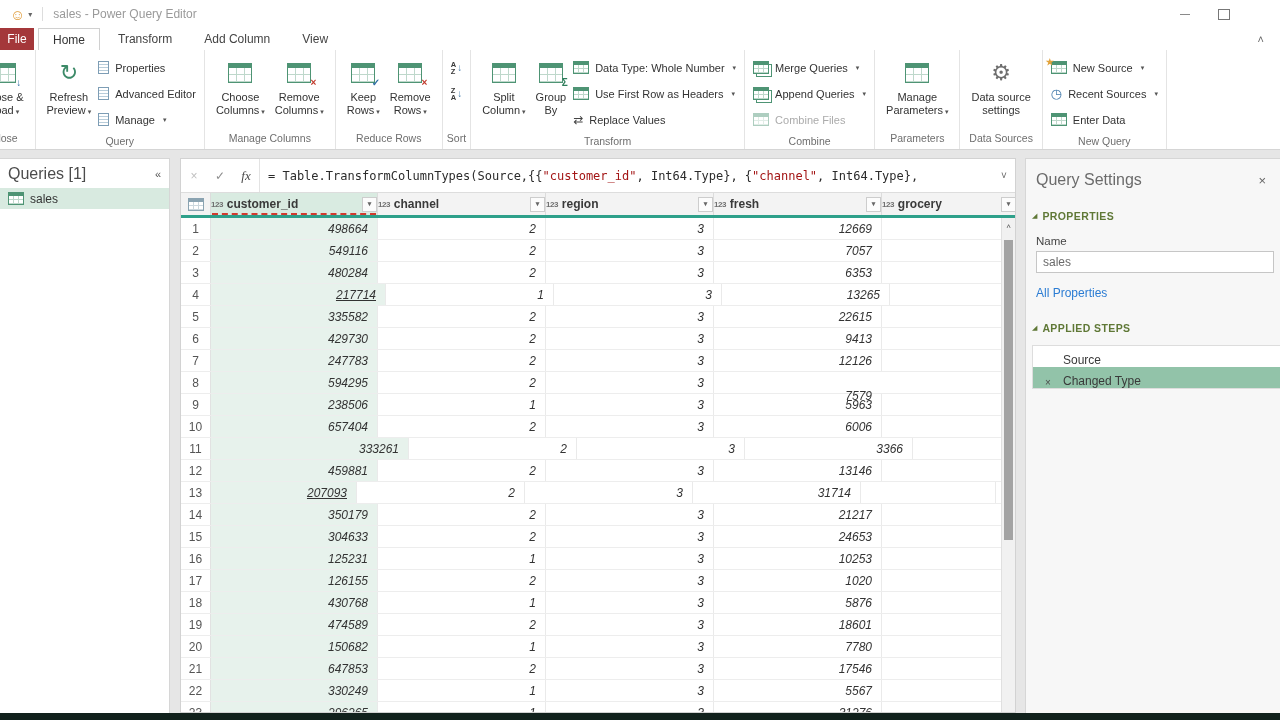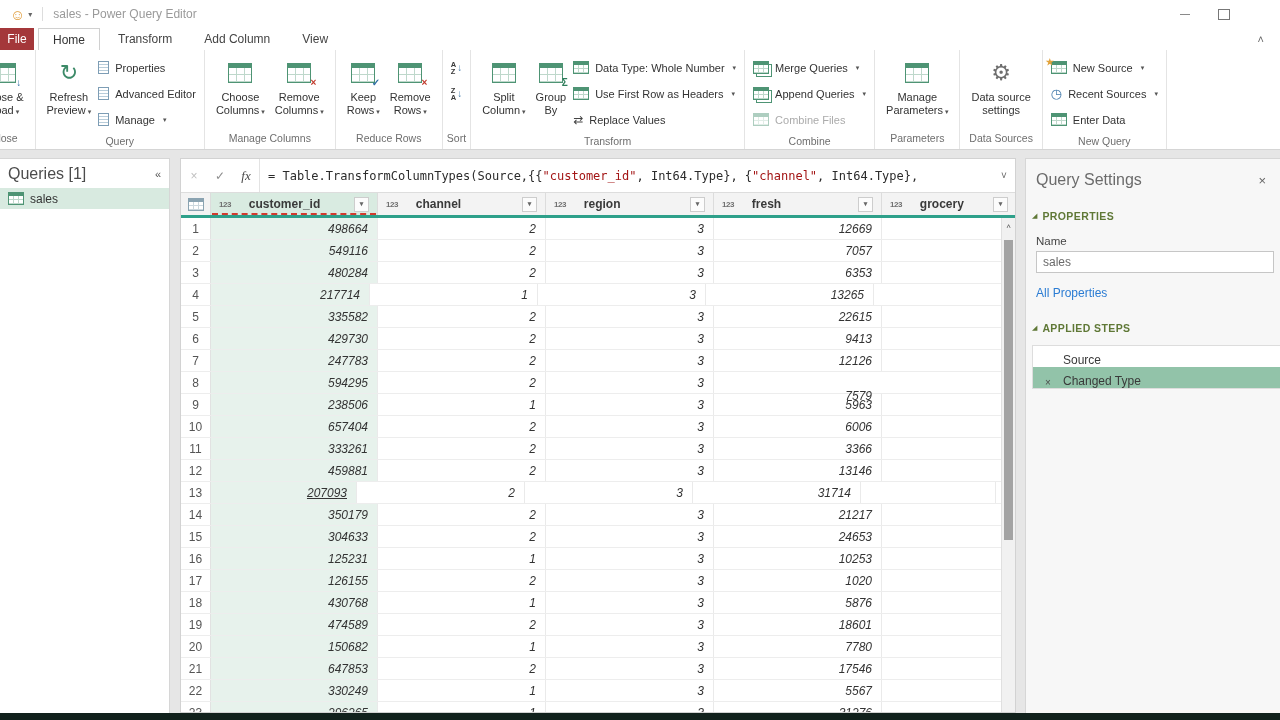--- a/index.html
+++ b/index.html
@@ -76,21 +76,21 @@
   .fb-check{color:#8f8f8f;font-size:12px;}
   .fb-fx{font-family:"Liberation Serif",serif;font-style:italic;font-size:13px;color:#4a4a4a;}
   .fb-input{flex:1;height:100%;display:flex;align-items:center;border-left:1px solid #e3e3e3;padding-left:8px;font-family:"DejaVu Sans Mono",monospace;font-size:12px;white-space:nowrap;overflow:hidden;box-sizing:border-box;}
   .f-code{color:#2b2b2b;}
   .f-str{color:#a31515;}
   .fb-dd{width:22px;text-align:center;color:#666;font-size:10px;flex:none;cursor:default;}
 
   .grid{position:absolute;top:34px;left:0;right:0;bottom:0;overflow:hidden;}
   .grid-header{display:flex;height:25px;box-sizing:border-box;background:#f3f3f3;border-bottom:3px solid #2ea08a;}
   .corner{width:30px;flex:none;box-sizing:border-box;border-right:1px solid #dcdcdc;display:flex;align-items:center;justify-content:center;}
-  .h-cell{position:relative;flex:none;box-sizing:border-box;display:flex;align-items:center;gap:18px;padding:0 8px;border-right:1px solid #dcdcdc;font-size:12px;font-weight:bold;color:#3a3a3a;overflow:hidden;cursor:default;}
+  .h-cell{position:relative;flex:none;box-sizing:border-box;display:flex;align-items:center;gap:4px;padding:0 0;border-right:1px solid #dcdcdc;font-size:12px;font-weight:bold;color:#3a3a3a;overflow:hidden;cursor:default;}
   .h-cell.sel{background:#d9ebe1;}
   .h-cell.sel::after{content:"";position:absolute;left:1px;right:1px;bottom:0;border-bottom:2px dashed #d23b2e;}
   .type-ic{font-size:8px;font-weight:bold;color:#6f6f6f;letter-spacing:-0.5px;flex:none;}
   .h-name{overflow:hidden;white-space:nowrap;}
   .filter-btn{margin-left:auto;width:15px;height:15px;box-sizing:border-box;border:1px solid #cdcdcd;background:#fcfcfc;color:#666;font-size:7px;display:flex;align-items:center;justify-content:center;flex:none;cursor:default;}
 
   .grid-body{position:absolute;top:25px;left:0;right:0;bottom:0;overflow:hidden;background:#fff;}
   .t-row{display:flex;height:22px;box-sizing:border-box;border-bottom:1px solid #ededed;}
   .t-rn{width:30px;flex:none;box-sizing:border-box;border-right:1px solid #e2e2e2;display:flex;align-items:center;justify-content:center;font-size:12px;color:#555;}
   .t-cell{flex:none;box-sizing:border-box;border-right:1px solid #eaeaea;display:flex;align-items:center;justify-content:flex-end;padding-right:9px;font-size:12px;font-style:italic;color:#333;cursor:default;}
@@ -478,21 +478,21 @@
             <div class="t-row">
               <div class="t-rn">3</div>
               <div class="t-cell sel" style="width: 167px;">480284</div>
               <div class="t-cell" style="width: 168px;">2</div>
               <div class="t-cell" style="width: 168px;">3</div>
               <div class="t-cell" style="width: 168px;">6353</div>
               <div class="t-cell" style="width: 135px;"></div>
             </div>
             <div class="t-row">
               <div class="t-rn">4</div>
-              <div class="t-cell sel" style="width: 159px;">217714</div>
+              <div class="t-cell sel" style="width: 175px; text-decoration: underline;">217714</div>
               <div class="t-cell" style="width: 168px;">1</div>
               <div class="t-cell" style="width: 168px;">3</div>
               <div class="t-cell" style="width: 168px;">13265</div>
               <div class="t-cell" style="width: 135px;"></div>
             </div>
             <div class="t-row">
               <div class="t-rn">5</div>
               <div class="t-cell sel" style="width: 167px;">335582</div>
               <div class="t-cell" style="width: 168px;">2</div>
               <div class="t-cell" style="width: 168px;">3</div>
@@ -534,21 +534,21 @@
             <div class="t-row">
               <div class="t-rn">10</div>
               <div class="t-cell sel" style="width: 167px;">657404</div>
               <div class="t-cell" style="width: 168px;">2</div>
               <div class="t-cell" style="width: 168px;">3</div>
               <div class="t-cell" style="width: 168px;">6006</div>
               <div class="t-cell" style="width: 135px;"></div>
             </div>
             <div class="t-row">
               <div class="t-rn">11</div>
-              <div class="t-cell sel" style="width: 167px;">333261</div>
+              <div class="t-cell sel" style="width: 198px;">333261</div>
               <div class="t-cell" style="width: 168px;">2</div>
               <div class="t-cell" style="width: 168px;">3</div>
               <div class="t-cell" style="width: 168px;">3366</div>
               <div class="t-cell" style="width: 135px;"></div>
             </div>
             <div class="t-row">
               <div class="t-rn">12</div>
               <div class="t-cell sel" style="width: 167px;">459881</div>
               <div class="t-cell" style="width: 168px;">2</div>
               <div class="t-cell" style="width: 168px;">3</div>

